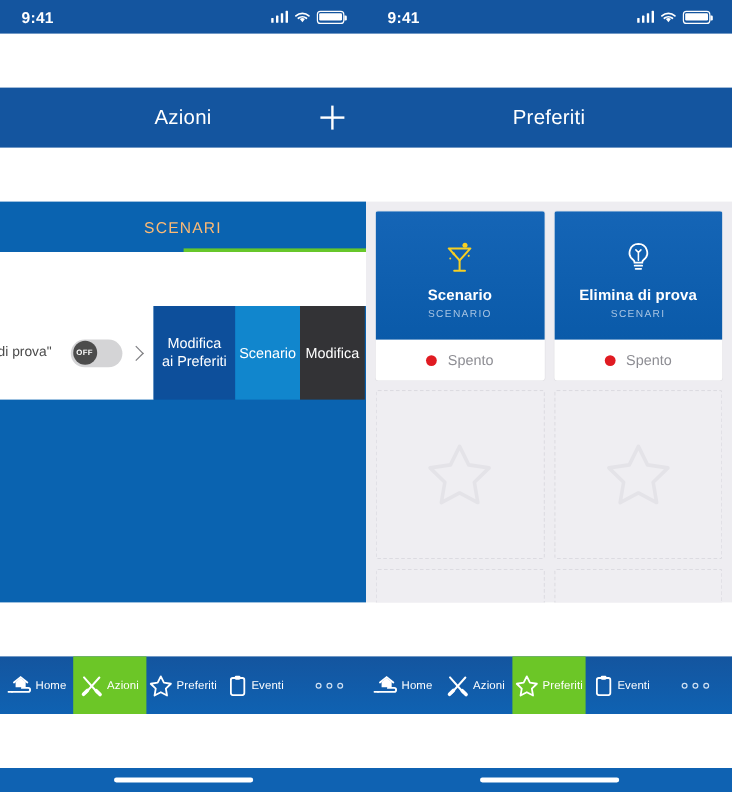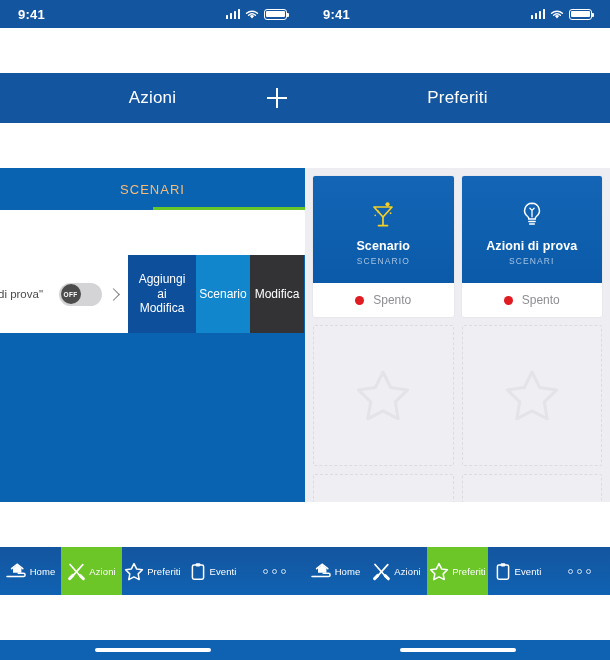--- a/index.html
+++ b/index.html
@@ -202,21 +202,21 @@
 
     <div class="left-body">
       <div class="swipe-row">
         <div class="row-main">
           <span class="row-label">di prova"</span>
           <span class="toggle">
             <span class="toggle-knob">OFF</span>
           </span>
           <span class="row-chevron"></span>
         </div>
-        <div class="swipe-btn btn-fav">Aggiungi ai Modifica</div>
+        <div class="swipe-btn btn-fav">Modifica ai Preferiti</div>
         <div class="swipe-btn btn-edit">Scenario</div>
         <div class="swipe-btn btn-del">Modifica</div>
       </div>
     </div>
 
     <div class="tabbar">
       <div class="tabitem">
         <span class="tab-icon">
           <svg width="21" height="18" viewBox="0 0 21 18">
             <path d="M4 14.5 h13.5 a1.6 1.6 0 0 0 0-3.2 h-5.3" stroke="#fff" stroke-width="1.5" fill="none" stroke-linecap="round"></path>
@@ -321,21 +321,21 @@
         <div class="fav-card">
           <div class="fav-top">
             <span class="fav-icon">
               <svg width="26" height="30" viewBox="0 0 26 30">
                 <path d="M13 3.2 a7.4 7.4 0 0 1 4.4 13.3 c-.9.7-1.2 1.4-1.2 2.4 h-6.4 c0-1-.3-1.7-1.2-2.4 A7.4 7.4 0 0 1 13 3.2 Z" fill="none" stroke="#fff" stroke-width="1.5"></path>
                 <path d="M9.9 21.4 h6.2" stroke="#fff" stroke-width="1.5" stroke-linecap="round"></path>
                 <path d="M10.7 24 h4.6" stroke="#fff" stroke-width="1.5" stroke-linecap="round"></path>
                 <path d="M13 16.8 V10.4 M13 10.4 L10.9 8.2 M13 10.4 L15.1 8.2" stroke="#fff" stroke-width="1.3" fill="none" stroke-linecap="round"></path>
               </svg>
             </span>
-            <div class="fav-name">Azioni di prova</div>
+            <div class="fav-name">Elimina di prova</div>
             <div class="fav-kind">SCENARI</div>
           </div>
           <div class="fav-status">
             <span class="dot"></span>
             <span class="status-text">Spento</span>
           </div>
         </div>
 
         <div class="empty-card">
           <svg width="60" height="58" viewBox="0 0 60 58">

